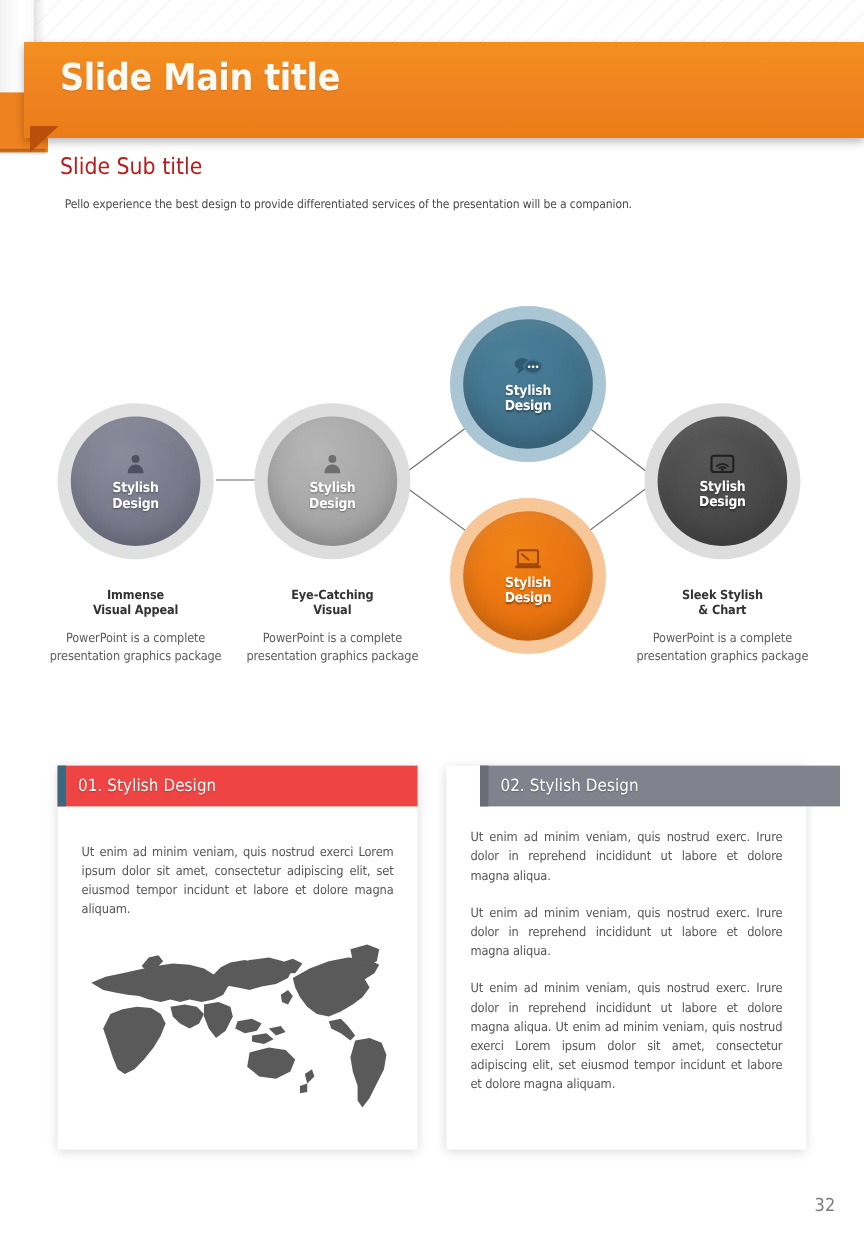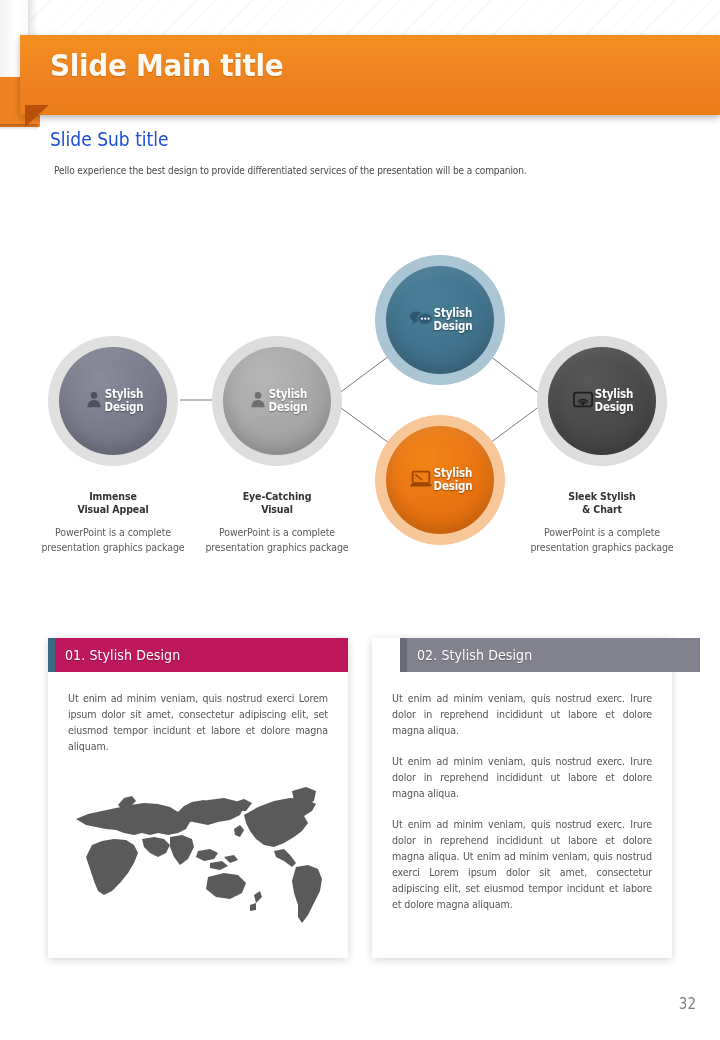--- a/index.html
+++ b/index.html
@@ -99,21 +99,21 @@
     white-space: nowrap;
     text-shadow: 0 1px 1px rgba(120,60,0,0.30);
     font-family: "DejaVu Sans Condensed", "DejaVu Sans", sans-serif;
   }
 
   
   .sub-title {
     position: absolute;
     left: 50px; top: 128px;
     font-size: 19px;
-    color: #1d4ed8;
+    color: #b91c1c;
     letter-spacing: 0px;
     white-space: nowrap;
   }
   .sub-desc {
     position: absolute;
     left: 54px; top: 165px;
     font-size: 10px;
     color: #4a4a4a;
     white-space: nowrap;
     letter-spacing: -0.1px;
@@ -141,21 +141,21 @@
   .node .ring {
     position: absolute;
     left: 0; top: 0;
     width: 100%; height: 100%;
     border-radius: 50%;
   }
   .node .core {
     position: absolute;
     border-radius: 50%;
     display: flex;
-    flex-direction: row;
+    flex-direction: column;
     align-items: center;
     justify-content: center;
     box-shadow: inset 0 -6px 16px rgba(0,0,0,0.16),
                 inset 0 6px 12px rgba(255,255,255,0.10);
   }
   .node .glyph {
     margin-bottom: 2px;
     line-height: 0;
   }
   .node .node-label {
@@ -388,25 +388,25 @@
     <div class="cap" style="left:517px; top:250px; width:170px;">
       <div class="cap-title">
         <span>Sleek Stylish</span><br>
         <span>&amp; Chart</span>
       </div>
       <div class="cap-body">PowerPoint is a complete presentation graphics package</div>
     </div>
   </div>
 
   <div class="panel" style="left:48px; top:638px; width:300px; height:320px;">
-    <div class="panel-head" style="background:#be185d;">
+    <div class="panel-head" style="background:#ef4444;">
       <div class="panel-head-cap" style="background:#3a6880;"></div>
       <div class="panel-head-title">01. Stylish Design</div>
     </div>
-    <div class="panel-body" style="padding:18px 20px 0 20px; box-sizing:border-box;">
+    <div class="panel-body" style="padding:18px 20px 0 20px; box-sizing:border-box;margin-top:12px;">
       <p class="panel-p">Ut enim ad minim veniam, quis nostrud exerci  Lorem ipsum dolor sit amet, consectetur adipiscing elit, set eiusmod tempor incidunt et labore  et dolore magna aliquam.</p>
     </div>
 
     <svg class="worldmap" viewBox="0 0 292 165" xmlns="http://www.w3.org/2000/svg">
       <defs>
         <linearGradient id="mapFade" x1="0" y1="0" x2="0" y2="1">
           <stop offset="0%" stop-color="#d8d8d8" stop-opacity="0.55"></stop>
           <stop offset="100%" stop-color="#ffffff" stop-opacity="0"></stop>
         </linearGradient>
       </defs>

